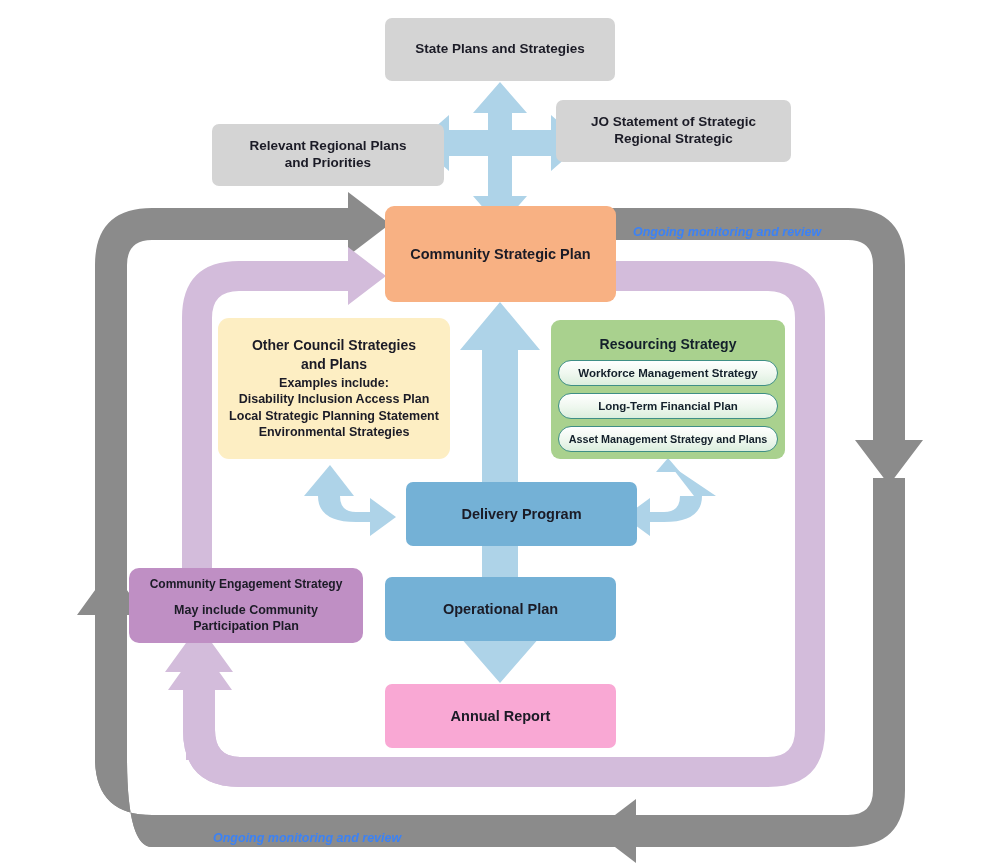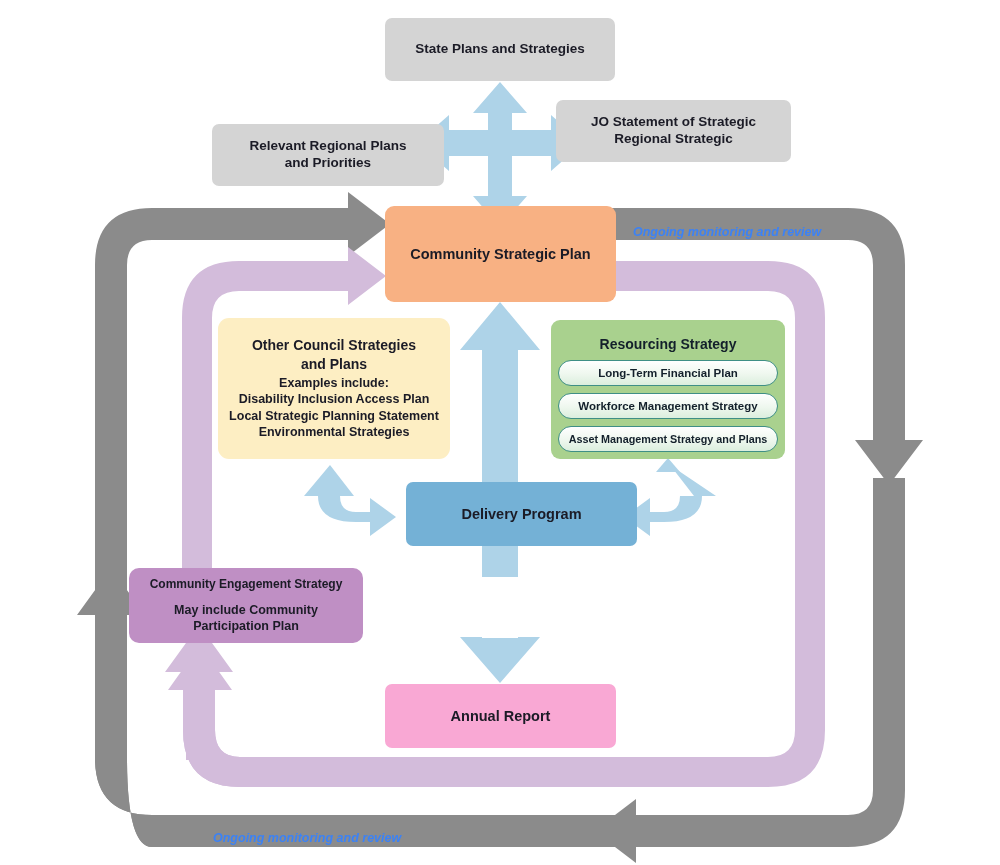--- a/index.html
+++ b/index.html
@@ -142,29 +142,32 @@
     <div class="sub">Local Strategic Planning Statement</div>
     <div class="sub">Environmental Strategies</div>
   </div>
 
   <div class="box csp" style="left:385px;top:206px;width:231px;height:96px;">
     <div class="ttl">Community Strategic Plan</div>
   </div>
 
   <div class="box green-box" style="left:551px;top:320px;width:234px;height:139px;justify-content:flex-end;">
     <div class="ttl">Resourcing Strategy</div>
+    <div class="green-item">Workforce Management Strategy</div>
     <div class="green-item">Long-Term Financial Plan</div>
-    <div class="green-item">Workforce Management Strategy</div>
     <div class="green-item" style="font-size:10.8px;">Asset Management Strategy and Plans</div>
   </div>
 
   <div class="box blue-box" style="left:406px;top:482px;width:231px;height:64px;">
     <div class="ttl">Delivery Program</div>
   </div>
 
+  <div class="box blue-box" style="left:385px;top:577px;width:231px;height:64px;">
+    <div class="ttl">Operational Plan</div>
+  </div>
 
   <div class="box slate-box" style="left:385px;top:684px;width:231px;height:64px;">
     <div class="ttl">Annual Report</div>
   </div>
 
   <div class="box purple-box" style="left:129px;top:568px;width:234px;height:75px;">
     <div class="ttl">Community Engagement Strategy</div>
     <div class="sub">May include Community</div>
     <div class="sub">Participation Plan</div>
   </div>

